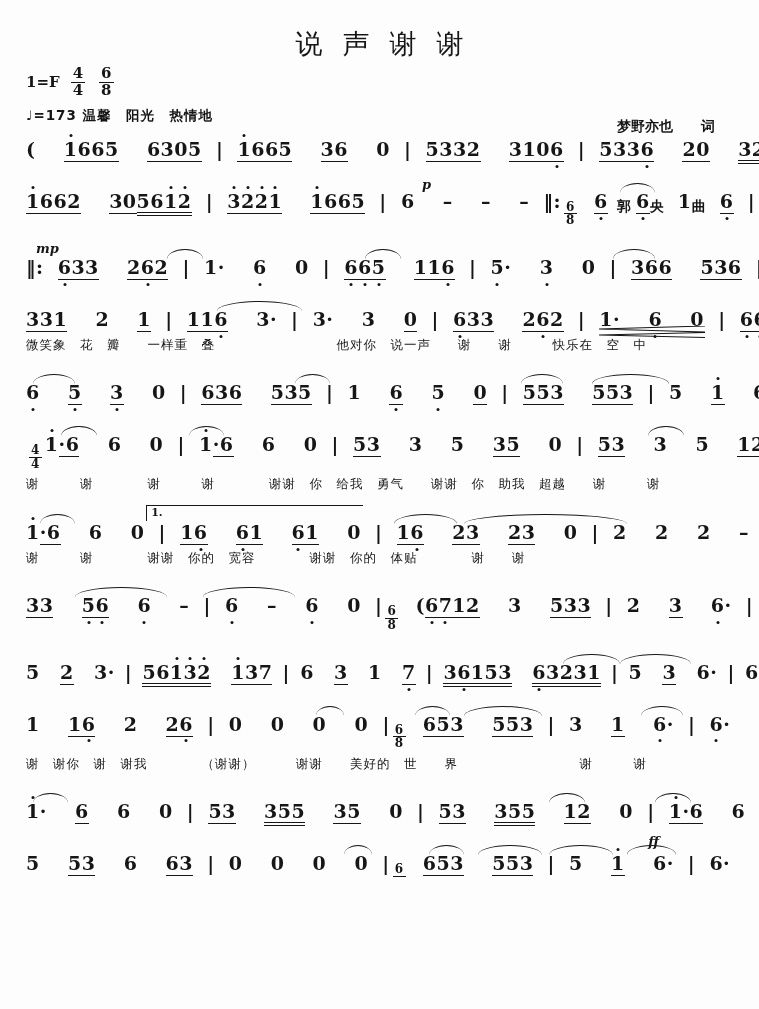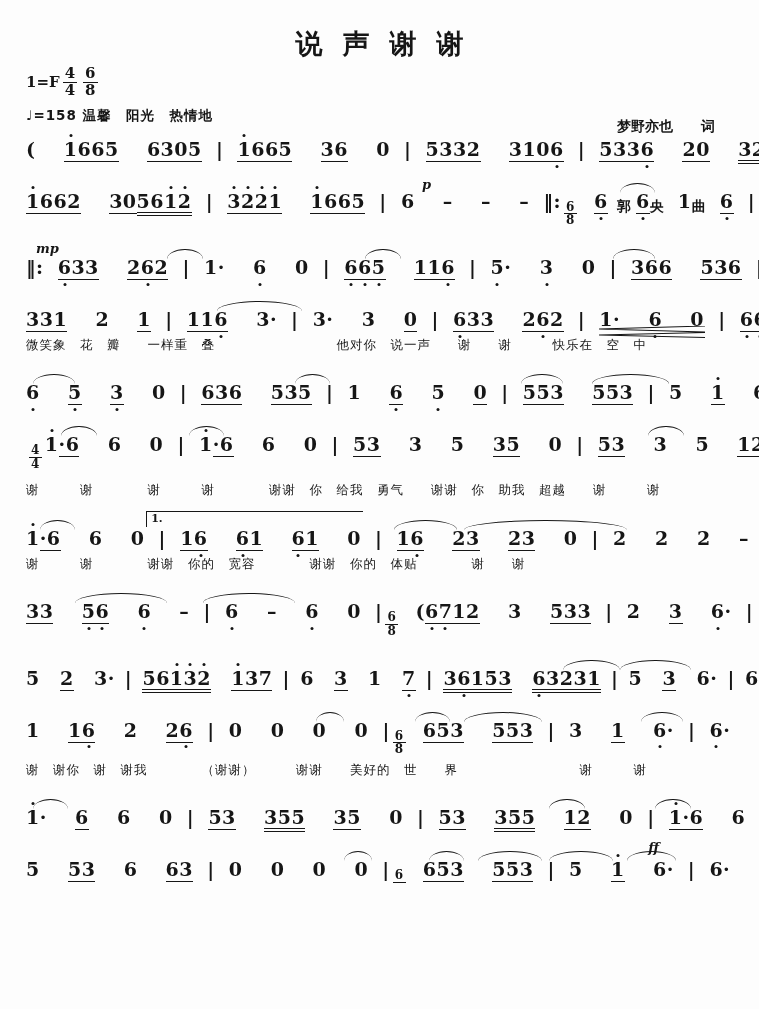--- a/index.html
+++ b/index.html
@@ -1,22 +1,22 @@
 <!DOCTYPE html>
 <html><head>
 <meta charset="utf-8">
 <style>
   html,body{margin:0;padding:0;background:#e8e8e8;}
   .page{width:759px;height:1009px;background:#fdfdfd;overflow:hidden;box-sizing:border-box;
         padding-top:26px;color:#161616;position:relative;font-family:"DejaVu Sans",sans-serif;}
-  .title{text-align:center;font-size:27px;font-weight:700;letter-spacing:20px;padding-left:20px;
+  .title{text-align:center;font-size:27px;font-weight:400;letter-spacing:20px;padding-left:20px;
          font-family:"DejaVu Serif",serif;}
   .subtitle{text-align:center;font-size:13px;font-weight:700;margin-top:14px;letter-spacing:2px;}
   .meta{position:relative;height:62px;margin:4px 26px 0 26px;}
-  .keyrow{font-size:15px;font-weight:700;display:flex;align-items:center;
+  .keyrow{font-size:15px;font-weight:700;display:flex;align-items:center;gap:8px;
           font-family:"DejaVu Serif",serif;}
   .ts{display:inline-flex;flex-direction:column;align-items:center;line-height:1.05;
       font-size:12px;font-weight:700;vertical-align:-3px;margin:0 3px;font-family:"DejaVu Serif",serif;}
   .ts .num{border-bottom:1.3px solid #161616;padding:0 2px;}
   .ts-big{font-size:15px;}
   .temporow{font-size:13.5px;font-weight:700;margin-top:8px;letter-spacing:1px;}
   .credits{position:absolute;right:18px;top:-6px;font-size:14px;font-weight:700;line-height:1.9;
            text-align:left;white-space:pre;}
   .score{padding:0 26px;}
   .line{position:relative;padding-top:11px;margin-bottom:19px;}
@@ -56,21 +56,21 @@
       <span class="ts ts-big">
         <span class="num">4</span>
         <span class="den">4</span>
       </span>
       <span class="ts ts-big">
         <span class="num">6</span>
         <span class="den">8</span>
       </span>
     </div>
     <div class="temporow">
-      <span>♩</span><span>=158</span>
+      <span>♩</span><span>=173</span>
       <span>温馨　阳光　热情地</span>
     </div>
     <div class="credits">
       <div>梦野亦也　　词</div>
       <div>郭　 央　　曲</div>
     </div>
   </div>
 
   <div class="score">
 
@@ -95,21 +95,21 @@
         <path d="M0 3 L100 0 M0 3 L100 6 M0 9 L100 6.5 M0 9 L100 11.5" stroke="#161616" stroke-width="1" fill="none"></path>
       </svg>
     </div>
 
     <div class="line">
       <div class="notes"><span><span class="lo">6</span>  <span class="u1"><span class="lo">5</span></span>  <span class="u1"><span class="lo">3</span></span>  0 | <span class="u1">636</span>  <span class="u1">535</span> | 1  <span class="u1"><span class="lo">6</span></span>  <span class="lo">5</span>  <span class="u1">0</span> | <span class="u1">553</span>  <span class="u1">553</span> | 5  <span class="u1"><span class="hi">1</span></span>  6· | 6·    0 |</span><div class="arc" style="left: 1%; width: 6%;"></div><div class="arc" style="left: 38%; width: 5%;"></div><div class="arc" style="left: 70%; width: 6%;"></div><div class="arc" style="left: 80%; width: 11%;"></div></div>
     </div>
 
     <div class="line">
       <div class="notes"><span class="ts"><span class="num">4</span><span class="den">4</span></span><span><span class="hi">1</span><span class="u1">·6</span>  6  0 | <span class="hi">1</span><span class="u1">·6</span>  6  0 | <span class="u1">53</span>  3  5  <span class="u1">35</span>  0 | <span class="u1">53</span>  3  5  <span class="u1">12</span>  0 |   6  0 |</span><div class="arc" style="left: 5%; width: 5%;"></div><div class="arc" style="left: 23%; width: 5%;"></div><div class="arc" style="left: 88%; width: 5%;"></div></div>
-      <div class="lyr" style="margin-top:12px">谢　　　谢　　　　谢　　　谢　　　　谢谢　你　给我　勇气　　谢谢　你　助我　超越　　谢　　　谢</div>
+      <div class="lyr" style="margin-top:6px">谢　　　谢　　　　谢　　　谢　　　　谢谢　你　给我　勇气　　谢谢　你　助我　超越　　谢　　　谢</div>
     </div>
 
     <div class="line">
       <div class="volta"><span>1.</span></div>
       <div class="notes"><span><span class="hi">1</span><span class="u1">·6</span>  6  0 | <span class="u1">1<span class="lo">6</span></span>  <span class="u1"><span class="lo">6</span>1</span>  <span class="u1"><span class="lo">6</span>1</span>  0 | <span class="u1">1<span class="lo">6</span></span>  <span class="u1">23</span>  <span class="u1">23</span>  0 | 2  2  2  – | 2  –  2  0 |</span><div class="arc" style="left: 2%; width: 5%;"></div><div class="arc" style="left: 52%; width: 9%;"></div><div class="arc" style="left: 62%; width: 23%;"></div></div>
       <div class="lyr">谢　　　谢　　　　谢谢　你的　宽容　　　　谢谢　你的　体贴　　　　谢　　谢</div>
     </div>
 
     <div class="line">
       <div class="notes"><span><span class="u1">33</span>  <span class="u1"><span class="lo">5</span><span class="lo">6</span></span>  <span class="lo">6</span>  – | <span class="lo">6</span>  –  <span class="lo">6</span>  0 |</span><span class="ts"><span class="num">6</span><span class="den">8</span></span><span> (<span class="u1"><span class="lo">6</span><span class="lo">7</span>12</span>  3  <span class="u1">533</span> | 2  <span class="u1">3</span>  <span class="lo">6</span>· |   6   |</span><div class="arc" style="left: 7%; width: 13%;"></div><div class="arc" style="left: 25%; width: 13%;"></div></div>

